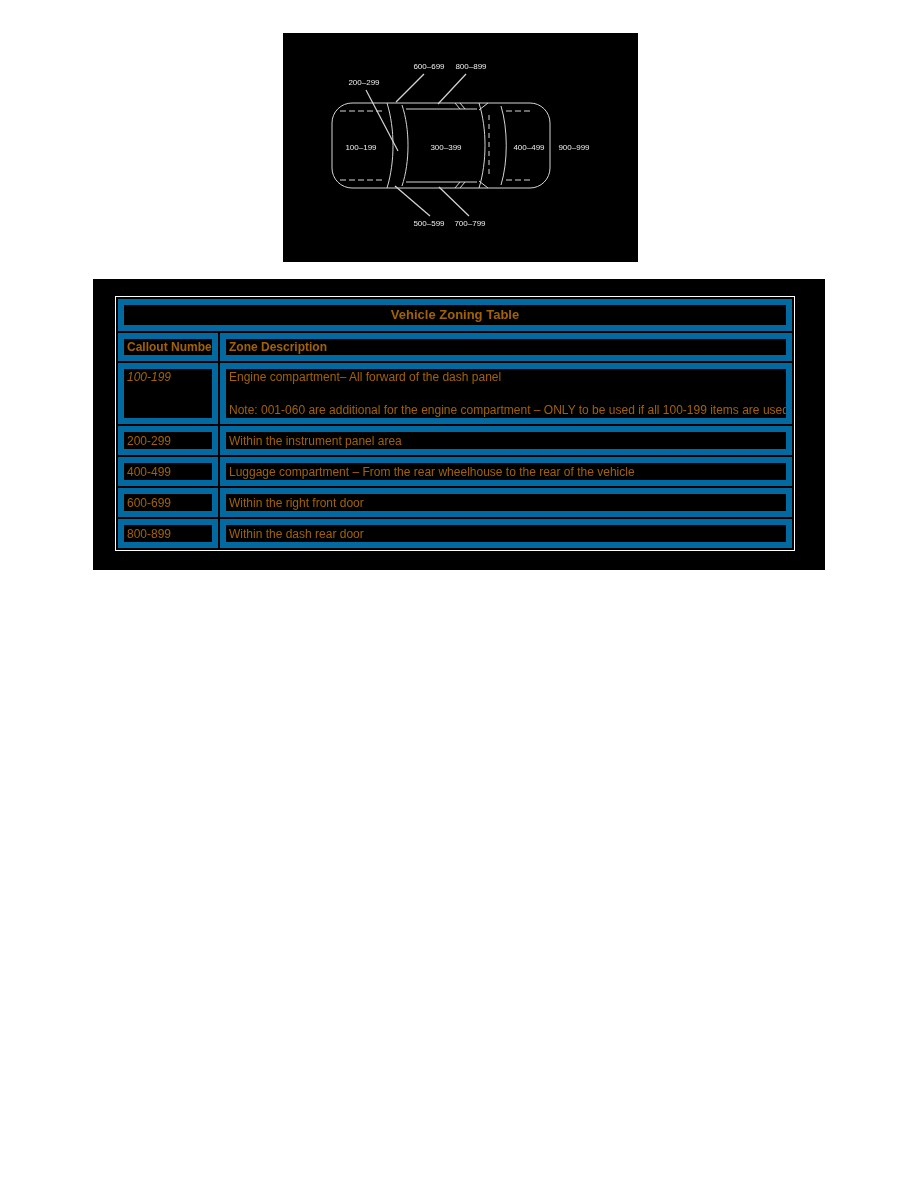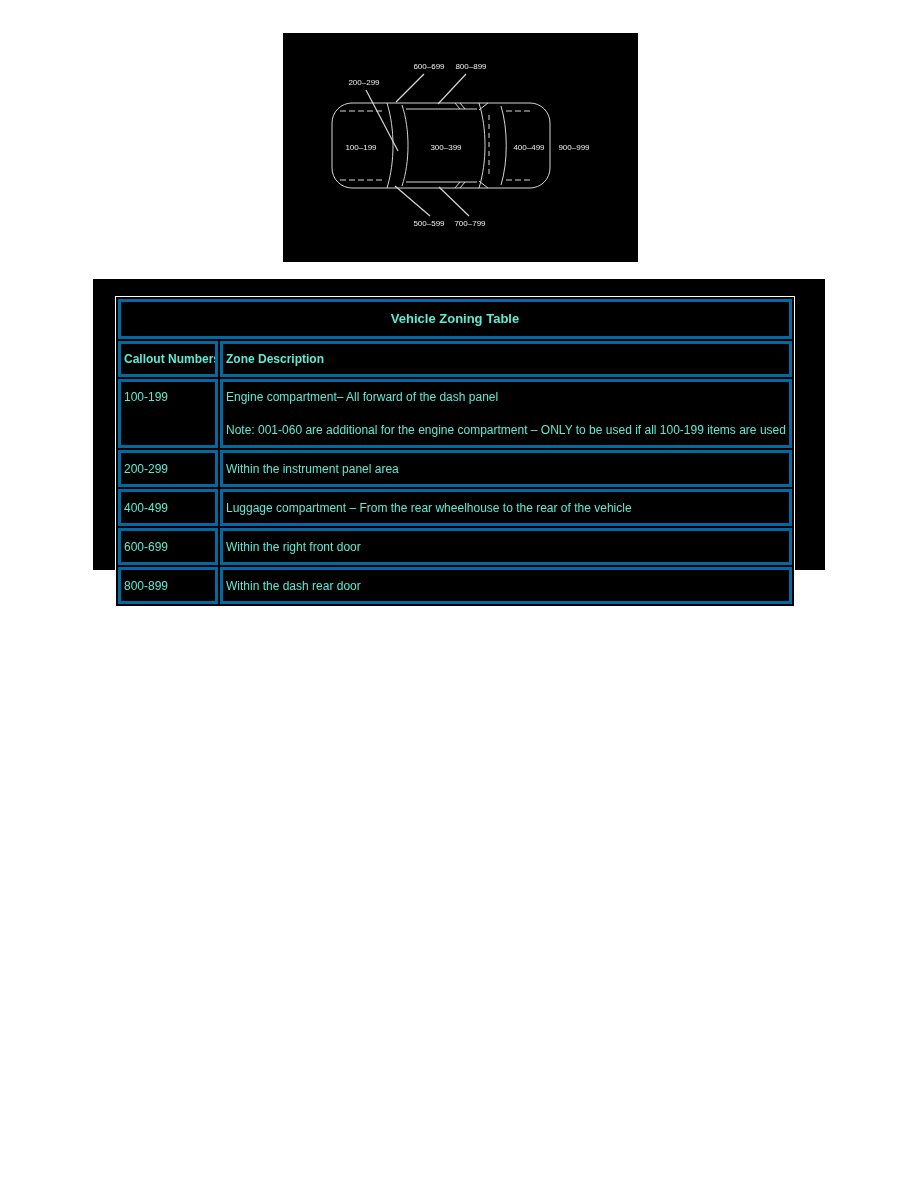--- a/index.html
+++ b/index.html
@@ -44,46 +44,46 @@
   }
   table.zoning {
     border-collapse: separate;
     border-spacing: 2px;
     border: 1px solid #ffffff;
     background: #000000;
     width: 680px;
     table-layout: fixed;
   }
   table.zoning td, table.zoning th {
-    border: 3px solid #0369a1;
-    color: #5eead4;
+    border: 6px solid #0369a1;
+    color: #a16207;
     font-size: 12px;
     line-height: 14px;
-    padding: 8px 3px;
+    padding: 1px 3px;
     white-space: nowrap;
     overflow: hidden;
     text-align: left;
     font-weight: normal;
     vertical-align: middle;
   }
   table.zoning .title-cell {
     text-align: center;
     font-weight: bold;
     font-size: 13px;
     height: 18px;
     vertical-align: middle;
   }
   table.zoning th {
     text-align: left;
     font-weight: bold;
     height: 14px;
     margin-left: 28px;
   }
   table.zoning .col-callout { width: 100px; }
-  table.zoning td.callout { vertical-align: top; }
+  table.zoning td.callout { vertical-align: top; font-style: italic; }
   table.zoning td.row-h { height: 15px; }
   .note-gap { height: 19px; }
 </style>
 </head>
 <body>
 
 <div class="page">
 
   <div class="diagram-panel">
     <svg width="355" height="229" viewBox="0 0 355 229">

